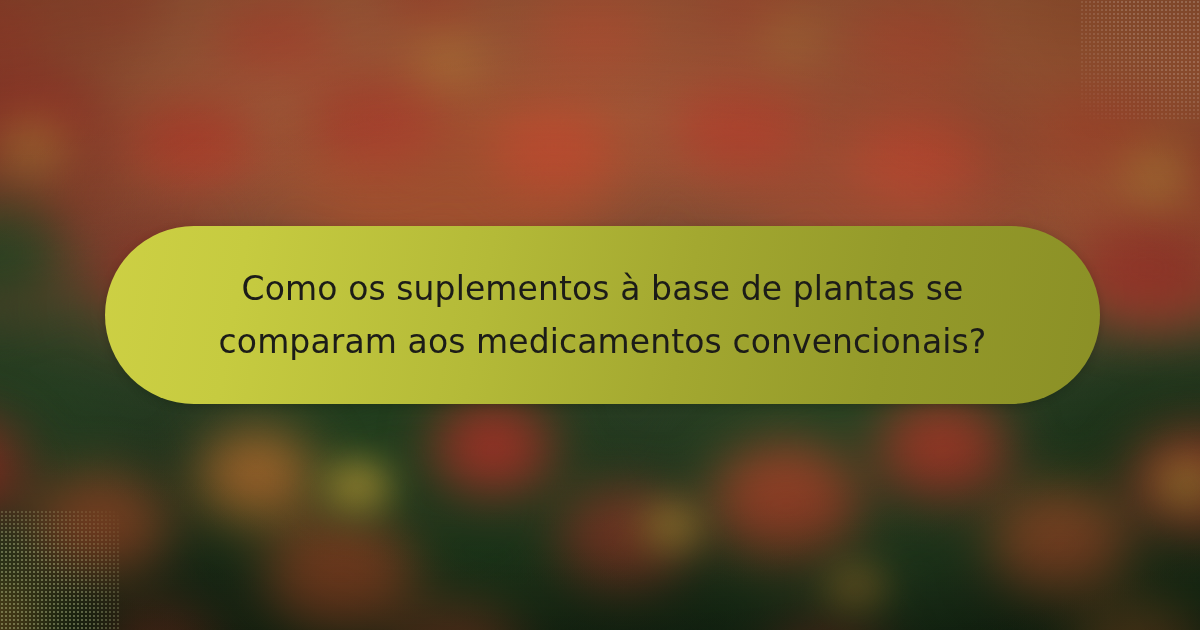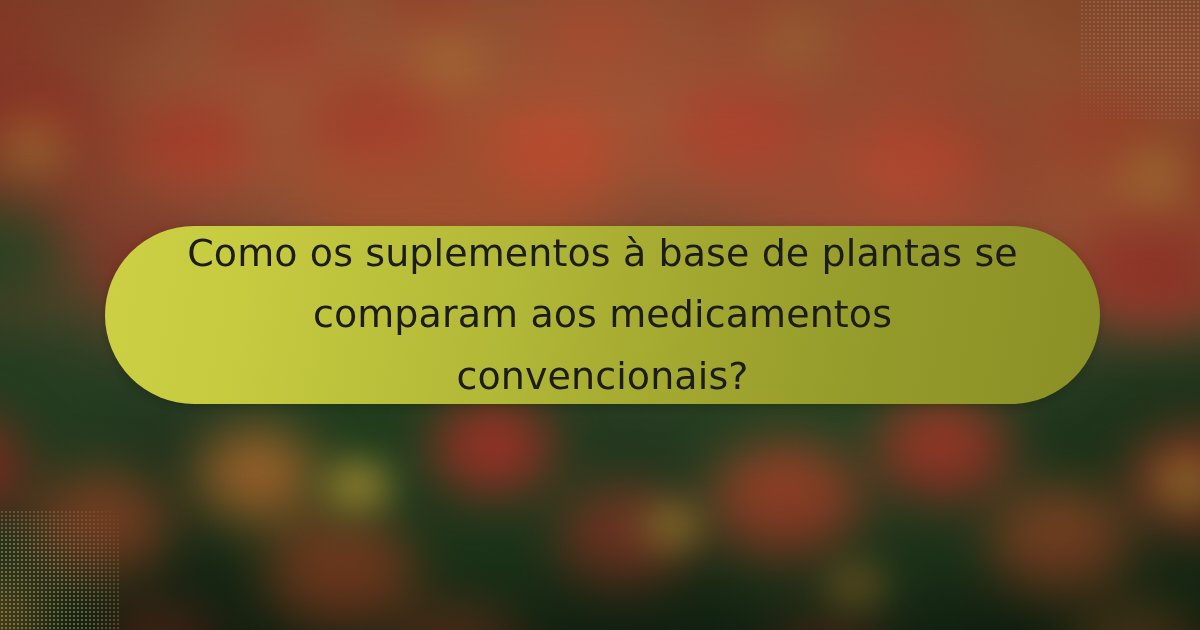--- a/index.html
+++ b/index.html
@@ -111,21 +111,21 @@
       #8b9026 100%);
     display: flex;
     align-items: center;
     justify-content: center;
     box-shadow: 0 2px 10px rgba(0,0,0,0.18);
   }
   #pill-text {
     width: 86%;
     text-align: center;
     color: #1c1c18;
-    font-size: 38px;
+    font-size: 33px;
     line-height: 1.62;
     font-weight: 400;
     letter-spacing: 0.1px;
     white-space: pre-line;
   }
 </style>
 </head>
 <body>
 
 <div id="card">

